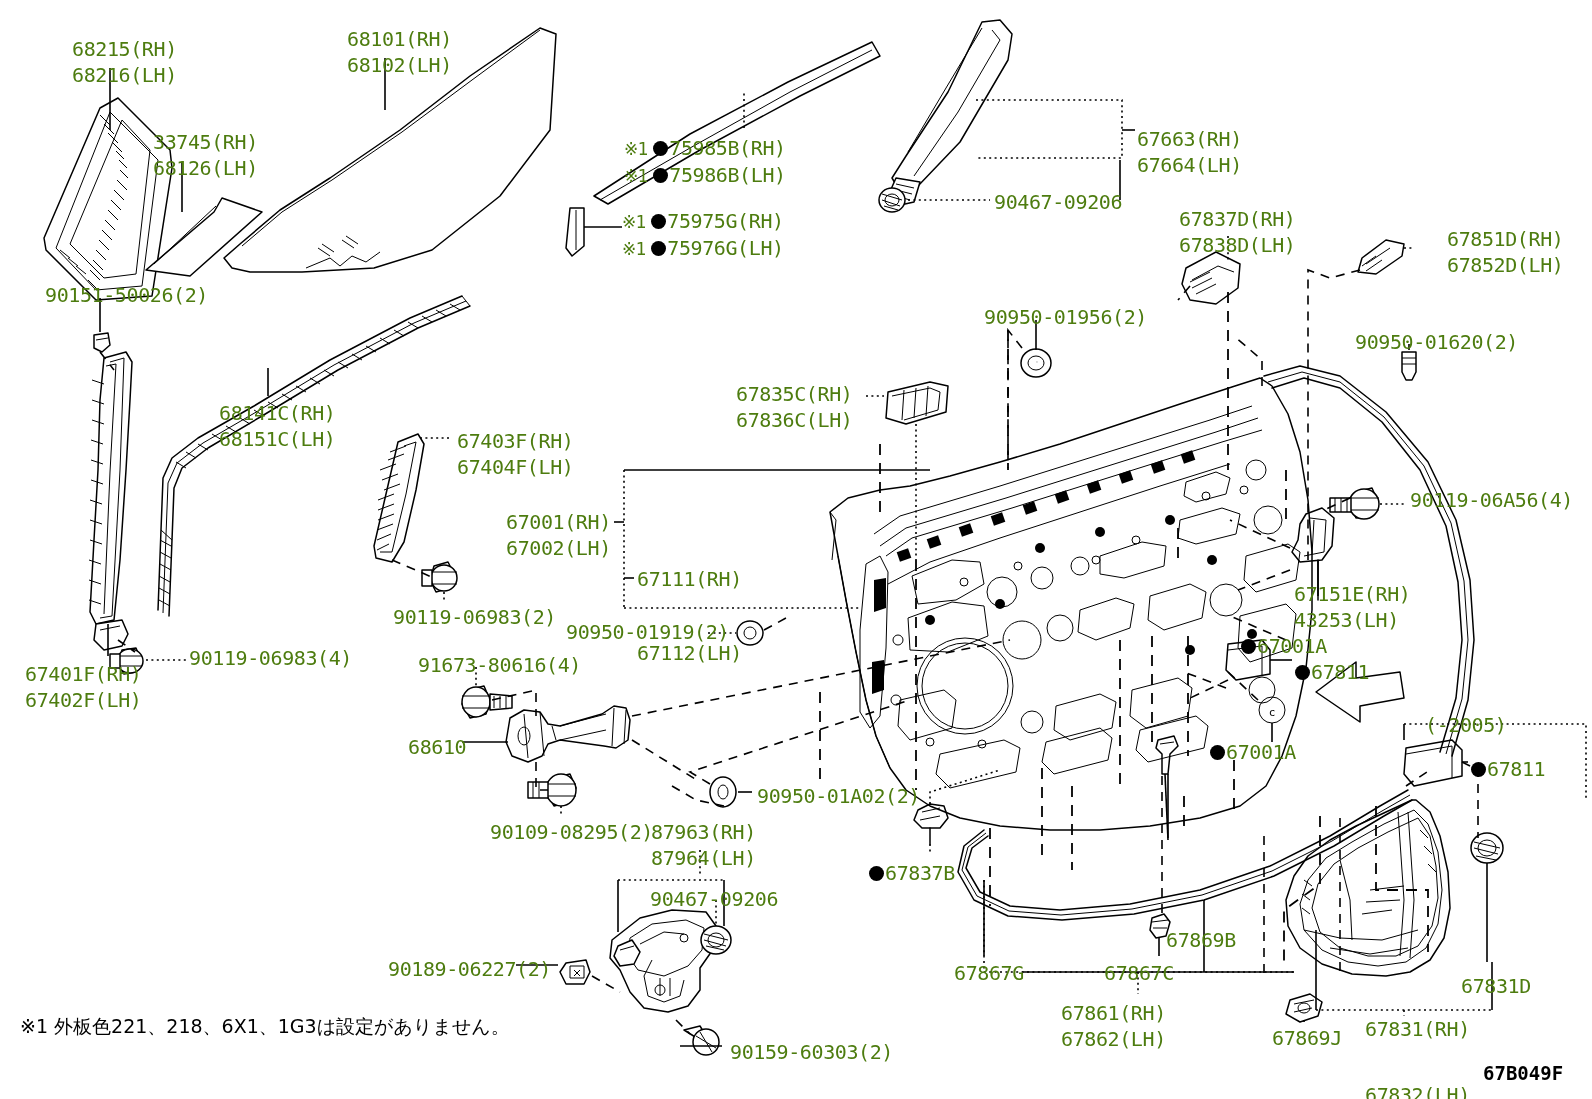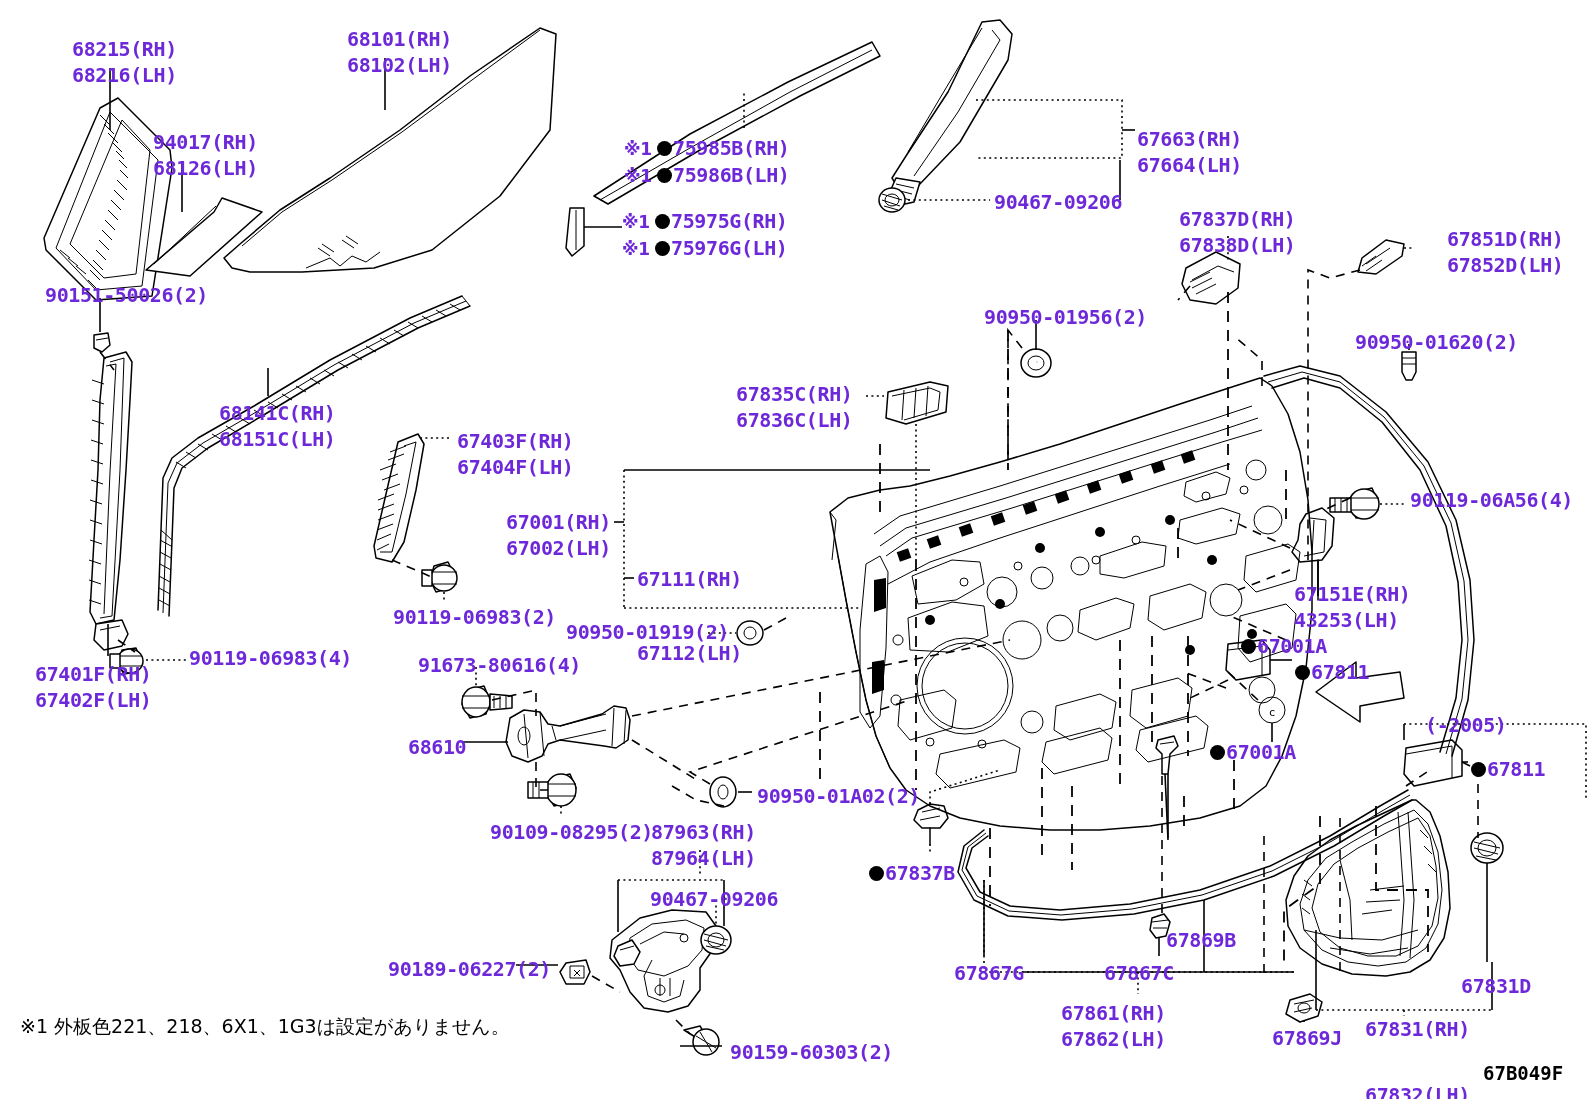--- a/index.html
+++ b/index.html
@@ -7,26 +7,26 @@
     position:relative;
     width:1592px;height:1099px;
     background:#fff;
     font-family:"DejaVu Sans Mono","Liberation Mono",monospace;
     color:#000;
     overflow:hidden;
   }
   .lbl{
     position:absolute;
     font-family:"DejaVu Sans Mono","Liberation Mono",monospace;
-    font-weight:700;
+    font-weight:400;
     font-size:20px;
     line-height:25px;
     letter-spacing:-0.4px;
     white-space:pre;
-    color:#6d28d9;
+    color:#4d7c0f;
   }
   .lbl.two{line-height:26px;}
   .lbl .l2{display:block;}
   .dot{
     display:inline-block;
     width:15px;height:15px;
     border-radius:50%;
     background:#000;
     vertical-align:-1px;
     margin-right:1px;
@@ -657,21 +657,21 @@
       <path class="dash2" d="M1162 776 L1162 916"></path>
       <path class="dash2" d="M1264 836 L1264 976"></path>
       <path class="dash2" d="M1340 818 L1340 976"></path>
     </g>
 
   </svg>
 
   <div id="labels-layer">
       <div class="lbl two" style="left: 72px; top: 36px;"><span class="l1" style="display: block;"><span>68215(RH)</span></span><span class="l2" style="display: block;"><span>68216(LH)</span></span></div>
       <div class="lbl two" style="left: 347px; top: 26px;"><span class="l1" style="display: block;"><span>68101(RH)</span></span><span class="l2" style="display: block;"><span>68102(LH)</span></span></div>
-      <div class="lbl two" style="left: 153px; top: 129px;"><span class="l1" style="display: block;"><span>94017(RH)</span></span><span class="l2" style="display: block;"><span>68126(LH)</span></span></div>
+      <div class="lbl two" style="left: 153px; top: 129px;"><span class="l1" style="display: block;"><span>33745(RH)</span></span><span class="l2" style="display: block;"><span>68126(LH)</span></span></div>
       <div class="lbl two" style="left: 624px; top: 135px;"><span class="l1" style="display: block;"><span class="kome">※1 </span><span class="dot"></span><span>75985B(RH)</span></span><span class="l2" style="display: block;"><span class="kome">※1 </span><span class="dot"></span><span>75986B(LH)</span></span></div>
       <div class="lbl two" style="left: 622px; top: 208px;"><span class="l1" style="display: block;"><span class="kome">※1 </span><span class="dot"></span><span>75975G(RH)</span></span><span class="l2" style="display: block;"><span class="kome">※1 </span><span class="dot"></span><span>75976G(LH)</span></span></div>
       <div class="lbl two" style="left: 1137px; top: 126px;"><span class="l1" style="display: block;"><span>67663(RH)</span></span><span class="l2" style="display: block;"><span>67664(LH)</span></span></div>
       <div class="lbl" style="left: 994px; top: 190px;"><span class="l1" style="display: block;"><span>90467-09206</span></span></div>
       <div class="lbl two" style="left: 1179px; top: 206px;"><span class="l1" style="display: block;"><span>67837D(RH)</span></span><span class="l2" style="display: block;"><span>67838D(LH)</span></span></div>
       <div class="lbl two" style="left: 1415px; top: 226px; margin-left: 32px;"><span class="l1" style="display: block;"><span>67851D(RH)</span></span><span class="l2" style="display: block;"><span>67852D(LH)</span></span></div>
       <div class="lbl" style="left: 45px; top: 283px;"><span class="l1" style="display: block;"><span>90151-50026(2)</span></span></div>
       <div class="lbl" style="left: 984px; top: 305px;"><span class="l1" style="display: block;"><span>90950-01956(2)</span></span></div>
       <div class="lbl" style="left: 1355px; top: 330px;"><span class="l1" style="display: block;"><span>90950-01620(2)</span></span></div>
       <div class="lbl two" style="left: 736px; top: 381px;"><span class="l1" style="display: block;"><span>67835C(RH)</span></span><span class="l2" style="display: block;"><span>67836C(LH)</span></span></div>
@@ -680,21 +680,21 @@
       <div class="lbl" style="left: 1410px; top: 488px;"><span class="l1" style="display: block;"><span>90119-06A56(4)</span></span></div>
       <div class="lbl two" style="left: 506px; top: 509px;"><span class="l1" style="display: block;"><span>67001(RH)</span></span><span class="l2" style="display: block;"><span>67002(LH)</span></span></div>
       <div class="lbl two" style="left: 637px; top: 566px;"><span class="l1" style="display: block;"><span>67111(RH)</span></span><span class="l2" style="display: block; margin-top: 48px;"><span>67112(LH)</span></span></div>
       <div class="lbl two" style="left: 1294px; top: 581px;"><span class="l1" style="display: block;"><span>67151E(RH)</span></span><span class="l2" style="display: block;"><span>43253(LH)</span></span></div>
       <div class="lbl" style="left: 393px; top: 605px;"><span class="l1" style="display: block;"><span>90119-06983(2)</span></span></div>
       <div class="lbl" style="left: 566px; top: 620px;"><span class="l1" style="display: block;"><span>90950-01919(2)</span></span></div>
       <div class="lbl" style="left: 1241px; top: 634px;"><span class="l1" style="display: block;"><span class="dot"></span><span>67001A</span></span></div>
       <div class="lbl" style="left: 189px; top: 646px;"><span class="l1" style="display: block;"><span>90119-06983(4)</span></span></div>
       <div class="lbl" style="left: 418px; top: 653px;"><span class="l1" style="display: block;"><span>91673-80616(4)</span></span></div>
       <div class="lbl" style="left: 1295px; top: 660px;"><span class="l1" style="display: block;"><span class="dot"></span><span>67811</span></span></div>
-      <div class="lbl two" style="left: 35px; top: 661px;"><span class="l1" style="display: block;"><span>67401F(RH)</span></span><span class="l2" style="display: block;"><span>67402F(LH)</span></span></div>
+      <div class="lbl two" style="left: 25px; top: 661px;"><span class="l1" style="display: block;"><span>67401F(RH)</span></span><span class="l2" style="display: block;"><span>67402F(LH)</span></span></div>
       <div class="lbl" style="left: 1425px; top: 713px;"><span class="l1" style="display: block;"><span>(-2005)</span></span></div>
       <div class="lbl" style="left: 408px; top: 735px;"><span class="l1" style="display: block;"><span>68610</span></span></div>
       <div class="lbl" style="left: 1210px; top: 740px;"><span class="l1" style="display: block;"><span class="dot"></span><span>67001A</span></span></div>
       <div class="lbl" style="left: 1471px; top: 757px;"><span class="l1" style="display: block;"><span class="dot"></span><span>67811</span></span></div>
       <div class="lbl" style="left: 757px; top: 784px;"><span class="l1" style="display: block;"><span>90950-01A02(2)</span></span></div>
       <div class="lbl" style="left: 490px; top: 820px;"><span class="l1" style="display: block;"><span>90109-08295(2)</span></span></div>
       <div class="lbl two" style="left: 651px; top: 819px;"><span class="l1" style="display: block;"><span>87963(RH)</span></span><span class="l2" style="display: block;"><span>87964(LH)</span></span></div>
       <div class="lbl" style="left: 869px; top: 861px;"><span class="l1" style="display: block;"><span class="dot"></span><span>67837B</span></span></div>
       <div class="lbl" style="left: 650px; top: 887px;"><span class="l1" style="display: block;"><span>90467-09206</span></span></div>
       <div class="lbl" style="left: 1166px; top: 928px;"><span class="l1" style="display: block;"><span>67869B</span></span></div>

